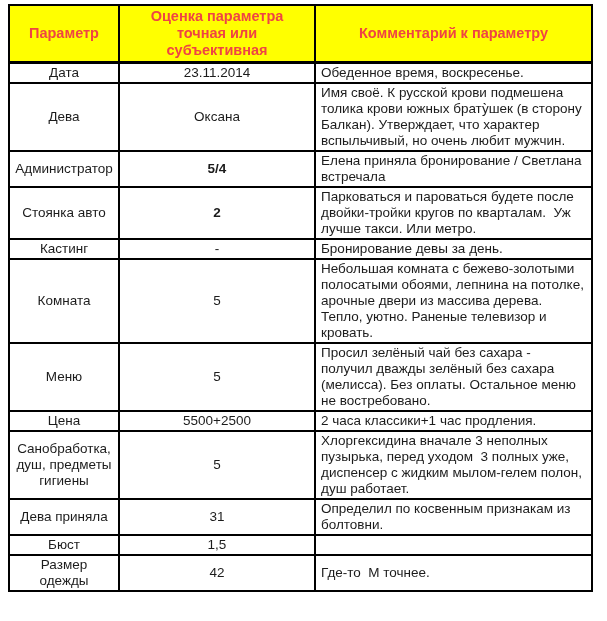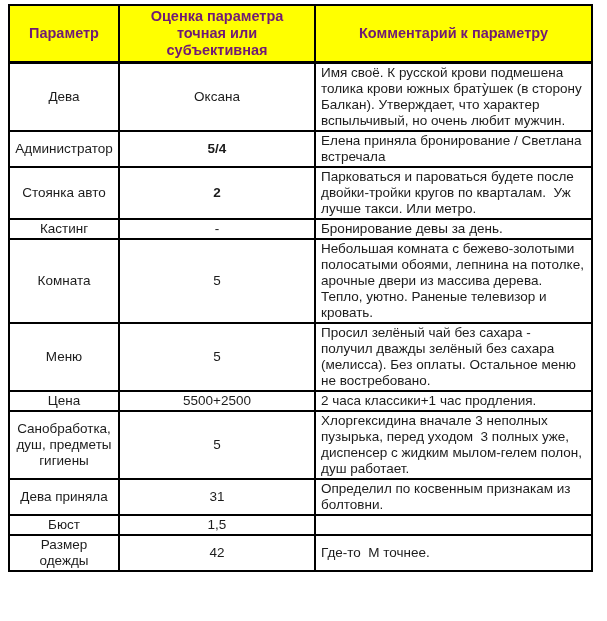--- a/index.html
+++ b/index.html
@@ -30,21 +30,21 @@
 
   table.review, table.review th, table.review td {
     border: 2px solid #000000;
   }
   table.review thead th {
     border-bottom: 3px solid #000000;
   }
 
   th {
     background: #ffff00;
-    color: #701a75;
+    color: #ef4444;
     font-weight: bold;
     font-size: 14.5px;
     line-height: 17px;
     text-align: center;
     vertical-align: middle;
     height: 46px;
     padding: 2px 6px;
   }
   td {
     font-size: 13.5px;
@@ -84,20 +84,25 @@
     </colgroup>
     <thead>
       <tr>
         <th>Параметр</th>
         <th>Оценка параметра точная или субъективная</th>
         <th>Комментарий к параметру</th>
       </tr>
     </thead>
     <tbody id="table-body">
 
+  <tr class="compact">
+    <td class="param">Дата</td>
+    <td class="value">23.11.2014</td>
+    <td class="comment">Обеденное время, воскресенье.</td>
+  </tr>
 
 
   <tr class="compact">
     <td class="param">Дева</td>
     <td class="value">Оксана</td>
     <td class="comment">Имя своё. К русской крови подмешена толика крови южных брату̀шек (в сторону Балкан). Утверждает, что характер вспыльчивый, но очень любит мужчин.</td>
   </tr>
 
   <tr class="compact">
     <td class="param">Администратор</td>

